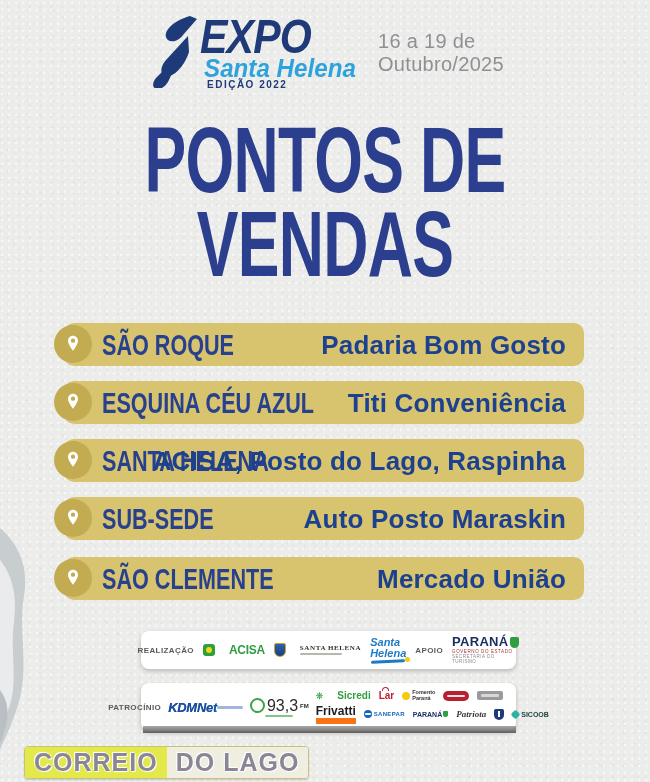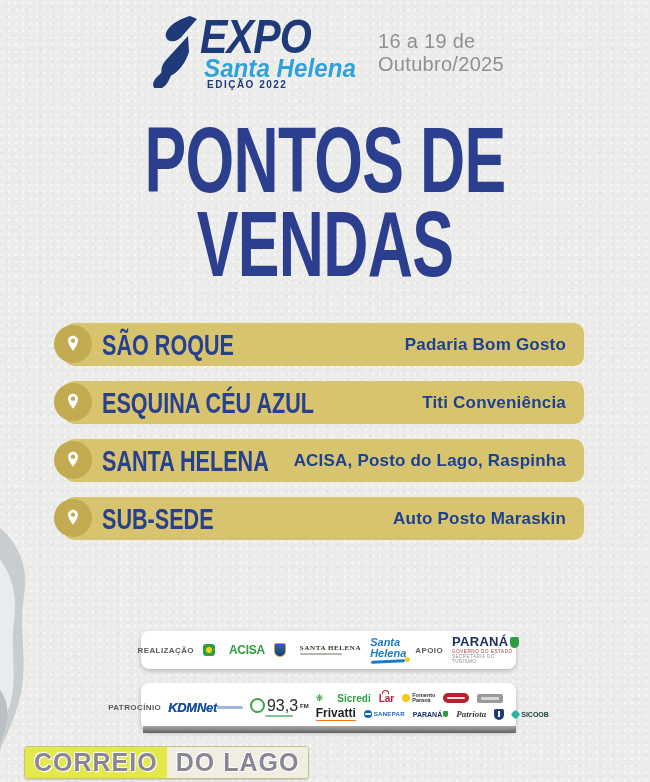--- a/index.html
+++ b/index.html
@@ -50,21 +50,21 @@
     background:#c3ab52;display:flex;align-items:center;justify-content:center;
   }
   .sp-pin svg{width:20px;height:20px;}
   .sp-loc{
     position:absolute;left:38px;top:50%;transform:translateY(-50%) scaleX(.72);
     transform-origin:left center;white-space:nowrap;
     font-size:30px;font-weight:900;color:#27418e;letter-spacing:0px;
   }
   .sp-vendor{
     position:absolute;right:18px;top:50%;transform:translateY(-50%);
-    font-size:17px;font-weight:bold;color:#1c428f;white-space:nowrap;letter-spacing:.2px;
+    font-size:26px;font-weight:bold;color:#1c428f;white-space:nowrap;letter-spacing:.2px;
   }
   .r1{top:323px;} .r2{top:381px;} .r3{top:439px;} .r4{top:497px;} .r5{top:557px;}
   
   .card{
     position:absolute;left:141px;width:375px;background:#fff;border-radius:8px;
     box-shadow:0 2px 4px rgba(90,90,90,.35);
     display:flex;align-items:center;justify-content:center;
   }
   .card1{top:631px;height:38px;gap:9px;}
   .card2{top:683px;height:48px;gap:7px;}
@@ -104,21 +104,21 @@
   .sicredi-icon{color:#2f9e41;font-size:9px;}
   .lar{font-size:10px;font-weight:900;color:#c01f2f;position:relative;}
   .lar::before{content:"";position:absolute;left:3px;top:-3px;width:5px;height:3px;border:1.5px solid #c01f2f;border-bottom:none;border-radius:4px 4px 0 0;}
   .fomento{display:flex;align-items:center;gap:2px;}
   .fomento-dot{width:8px;height:8px;border-radius:50%;background:#f4c912;}
   .fomento-txt{font-size:5.5px;font-weight:bold;color:#333;line-height:1.05;}
   .red-oval{width:26px;height:10px;background:#b5212e;border-radius:5px;position:relative;}
   .red-oval::after{content:"";position:absolute;left:4px;top:4px;width:18px;height:2px;background:rgba(255,255,255,.85);border-radius:1px;}
   .gray-box{width:26px;height:9px;background:#9a9a9a;border-radius:2px;position:relative;}
   .gray-box::after{content:"";position:absolute;left:4px;top:3px;width:18px;height:3px;background:#d7d7d7;border-radius:1px;}
-  .frivatti{font-size:12px;font-weight:900;color:#1d1d1d;border-bottom:1px solid #f97316;line-height:1.1;}
+  .frivatti{font-size:12px;font-weight:900;color:#1d1d1d;border-bottom:6px solid #f97316;line-height:1.1;}
   .sanepar{display:flex;align-items:center;gap:2px;}
   .sanepar-icon{width:8px;height:8px;border-radius:50%;background:#1565c0;position:relative;}
   .sanepar-icon::after{content:"";position:absolute;left:1px;top:3px;width:6px;height:1.5px;background:#fff;border-radius:1px;}
   .sanepar-txt{font-size:6px;font-weight:bold;color:#1565c0;letter-spacing:.3px;}
   .parana-sm{display:flex;align-items:center;gap:1px;}
   .parana-sm-name{font-size:7px;font-weight:900;color:#1b2f63;}
   .parana-sm-shield{width:5px;height:6px;background:#2f9e41;border-radius:1px 1px 3px 3px;}
   .patriota{font-size:9px;font-style:italic;font-weight:bold;color:#3a3a3a;font-family:"Liberation Serif",serif;text-align:right;}
   .blue-shield{width:10px;height:11px;background:#1d3a7a;border-radius:2px 2px 6px 6px;position:relative;}
   .blue-shield::after{content:"";position:absolute;left:4px;top:2px;width:2px;height:6px;background:#fff;}
@@ -195,20 +195,29 @@
   </div>
   <div class="sp-row r4">
     <span class="sp-pin">
       <svg viewBox="0 0 24 24">
           <path fill-rule="evenodd" fill="#ffffff" d="M12 2C8.7 2 6 4.7 6 8c0 4.5 6 12 6 12s6-7.5 6-12c0-3.3-2.7-6-6-6zm0 8.6A2.6 2.6 0 1 1 12 5.4a2.6 2.6 0 0 1 0 5.2z"></path>
         </svg>
     </span>
     <span class="sp-loc">SUB-SEDE</span>
     <span class="sp-vendor">Auto Posto Maraskin</span>
   </div>
+  <div class="sp-row r5">
+    <span class="sp-pin">
+      <svg viewBox="0 0 24 24">
+          <path fill-rule="evenodd" fill="#ffffff" d="M12 2C8.7 2 6 4.7 6 8c0 4.5 6 12 6 12s6-7.5 6-12c0-3.3-2.7-6-6-6zm0 8.6A2.6 2.6 0 1 1 12 5.4a2.6 2.6 0 0 1 0 5.2z"></path>
+        </svg>
+    </span>
+    <span class="sp-loc">SÃO CLEMENTE</span>
+    <span class="sp-vendor">Mercado União</span>
+  </div>
 
   <div class="card card1">
     <span class="small-label">REALIZAÇÃO</span>
     <span class="logo-item">
       <span class="acisa-icon"></span>
       <span class="acisa-text">ACISA</span>
     </span>
     <span class="logo-item">
       <span class="crest"></span>
       <span class="pref-stack">

